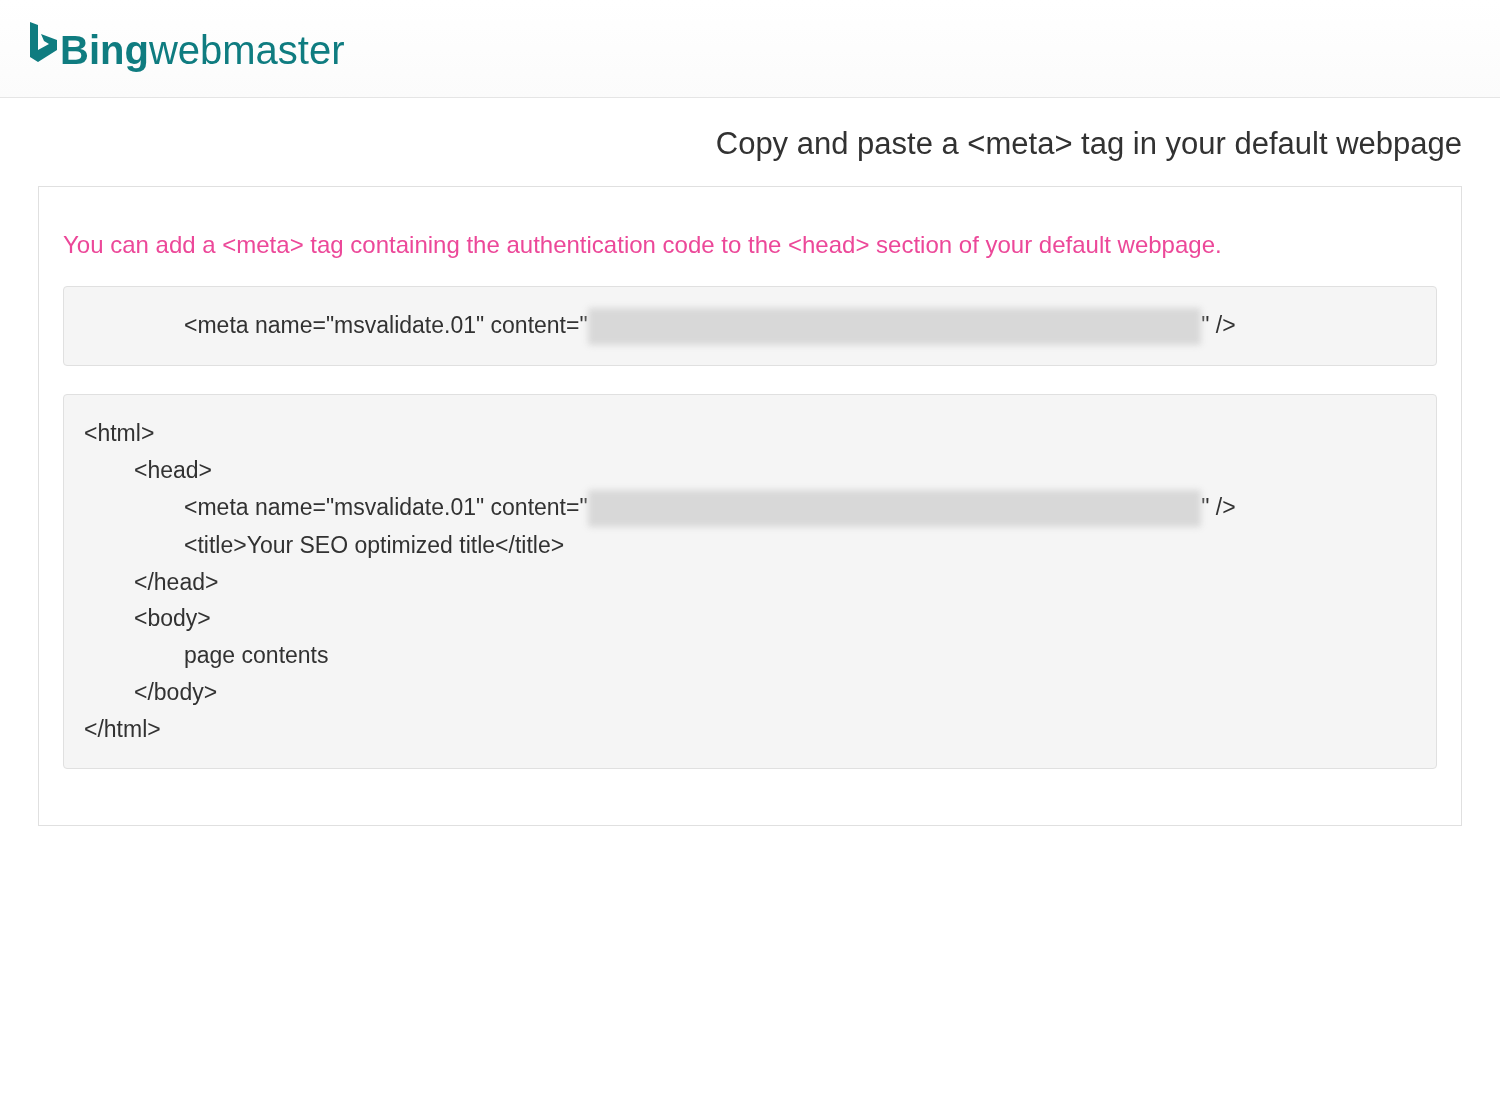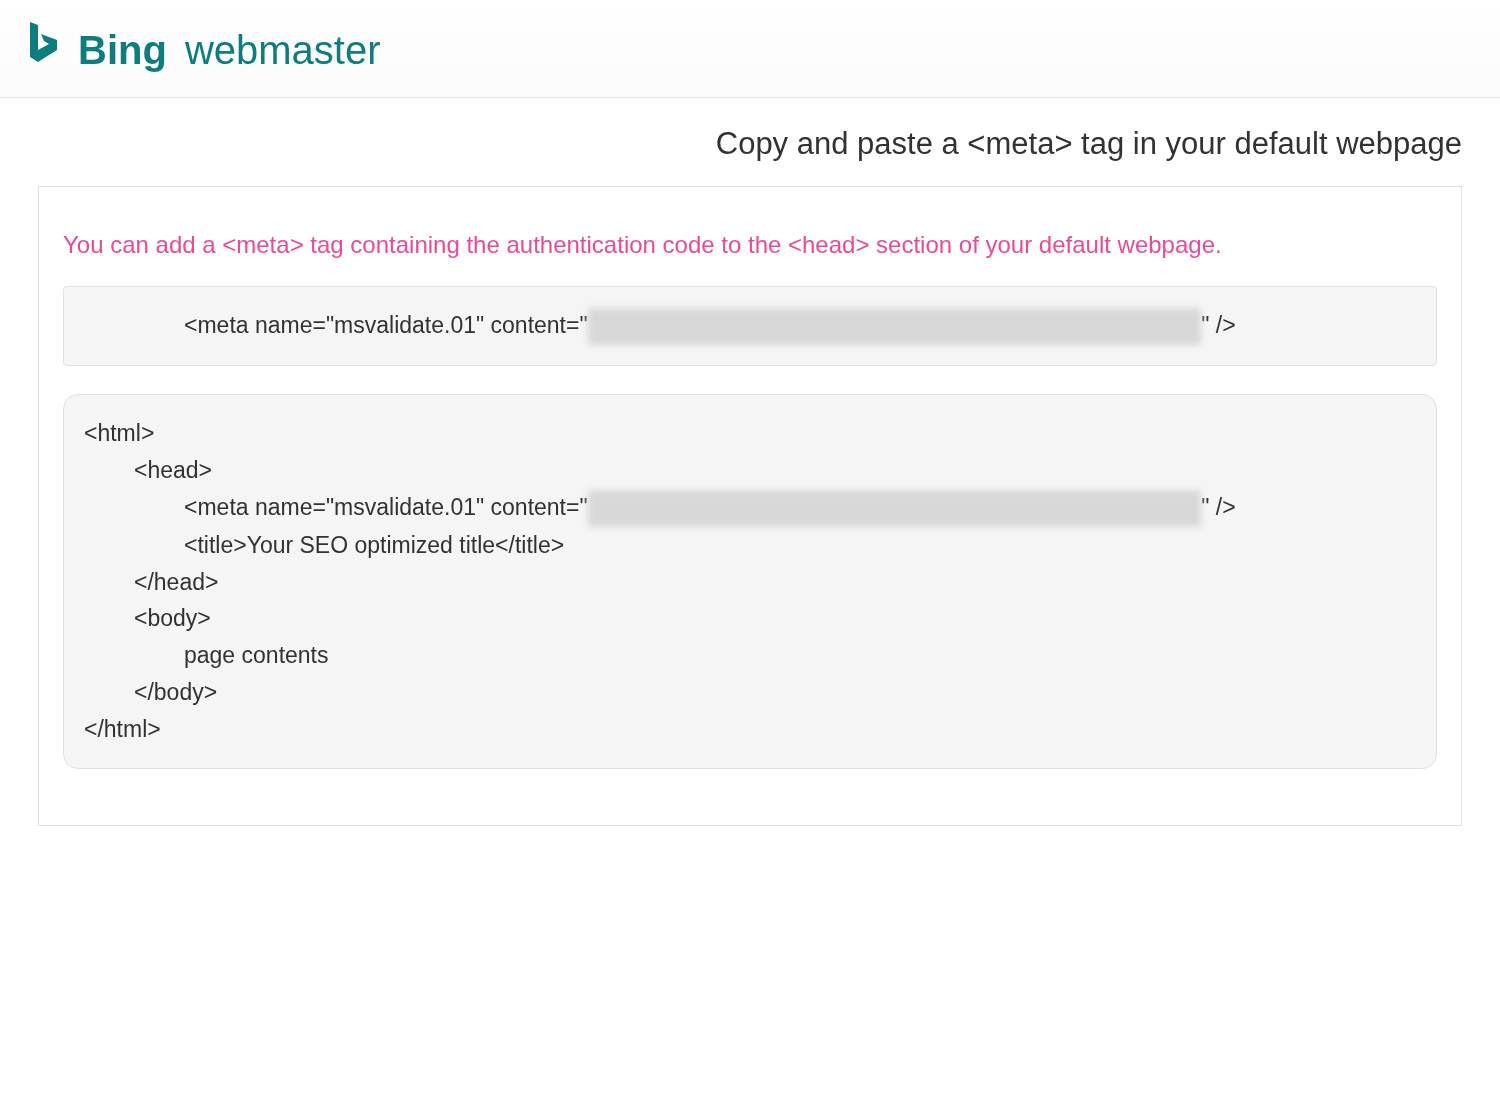--- a/index.html
+++ b/index.html
@@ -15,21 +15,20 @@
     .header {
       display: flex;
       align-items: center;
       padding: 20px 24px 24px 24px;
       border-bottom: 1px solid #e5e5e5;
       background: linear-gradient(to bottom, #ffffff, #fbfbfb);
     }
     .bing-logo {
       display: flex;
       align-items: baseline;
-      gap: 18px;
     }
     .bing-icon {
       width: 36px;
       height: 44px;
     }
     .bing-text {
       font-size: 40px;
       font-weight: 700;
       color: #0f7c80;
     }
@@ -76,21 +75,20 @@
       text-align: left;
       padding-left: 120px;
     }
     .example-label {
       font-size: 24px;
       color: #323232;
       margin-bottom: 24px;
     }
     .code-block.example {
       line-height: 1.6;
-      border-radius: 15px;
     }
     .verify-button {
       background: #0f7c80;
       color: #ffffff;
       border: none;
       padding: 14px 34px;
       font-size: 20px;
       font-weight: 400;
       letter-spacing: 1px;
       cursor: pointer;

